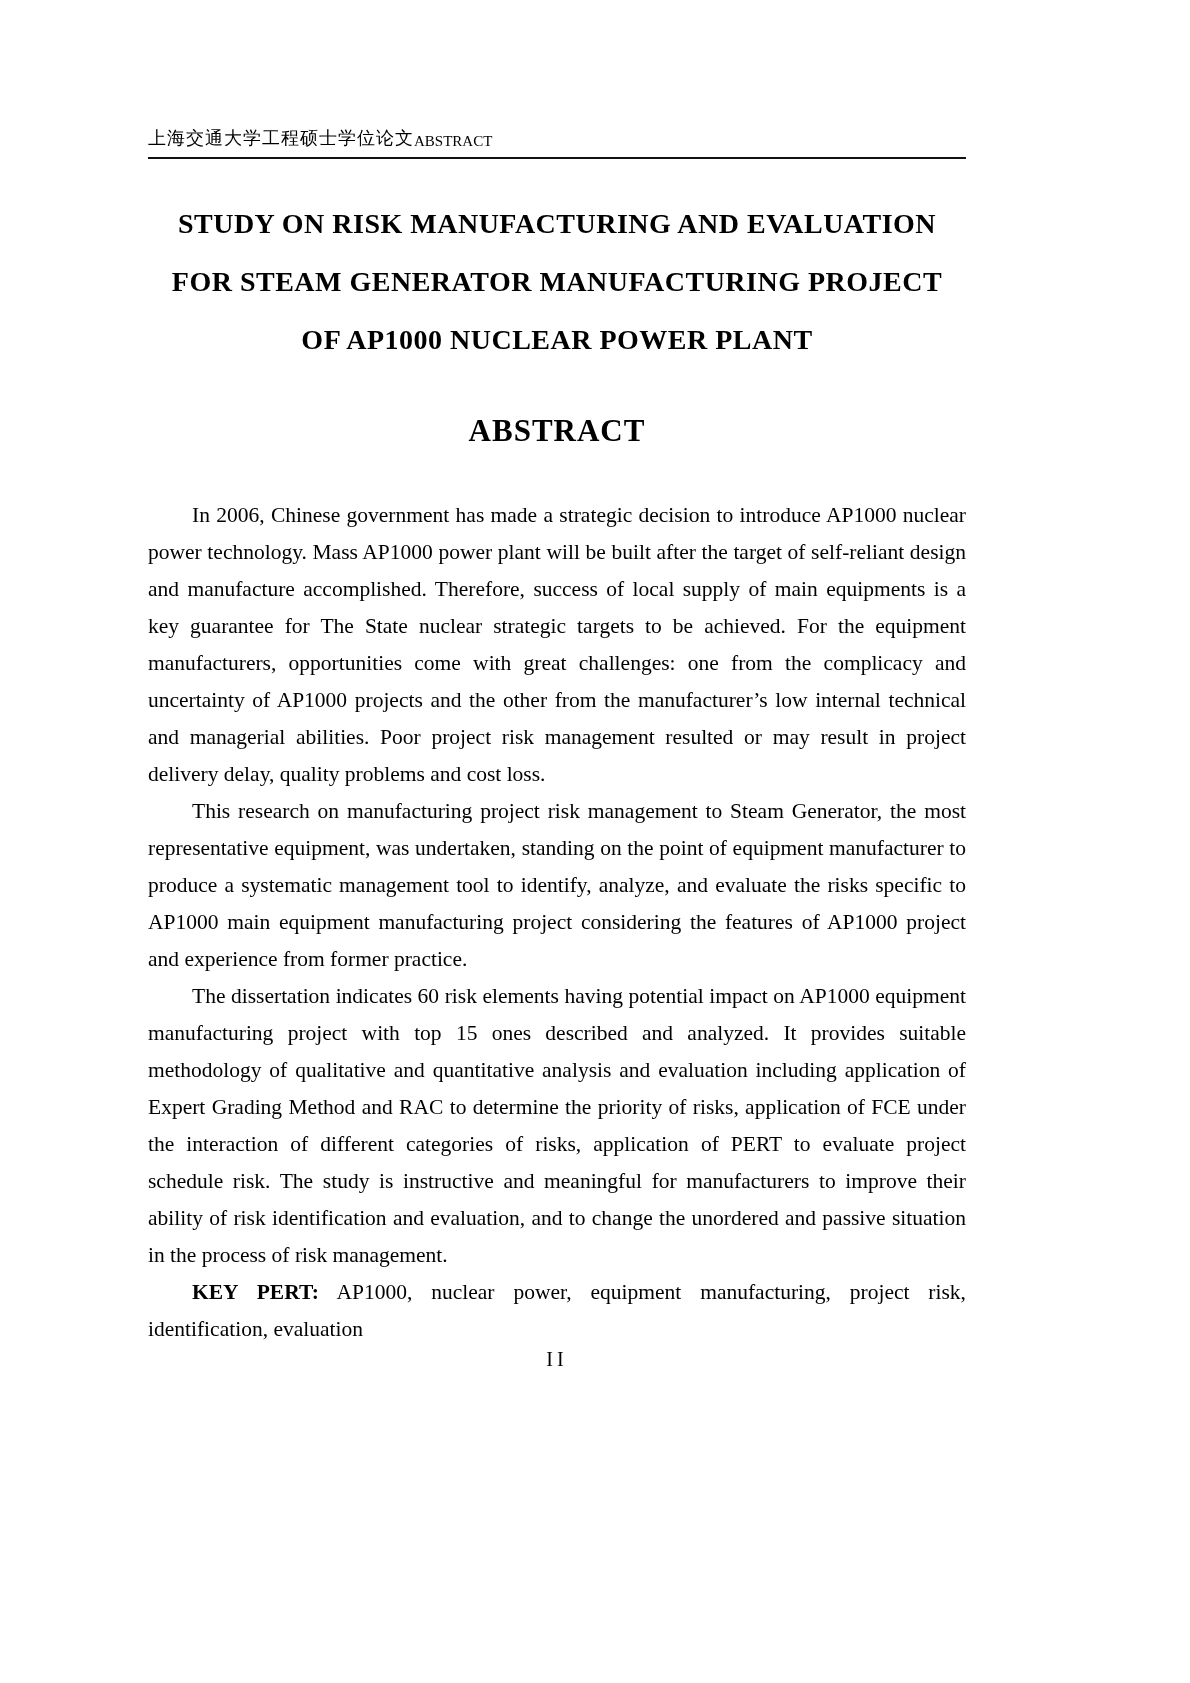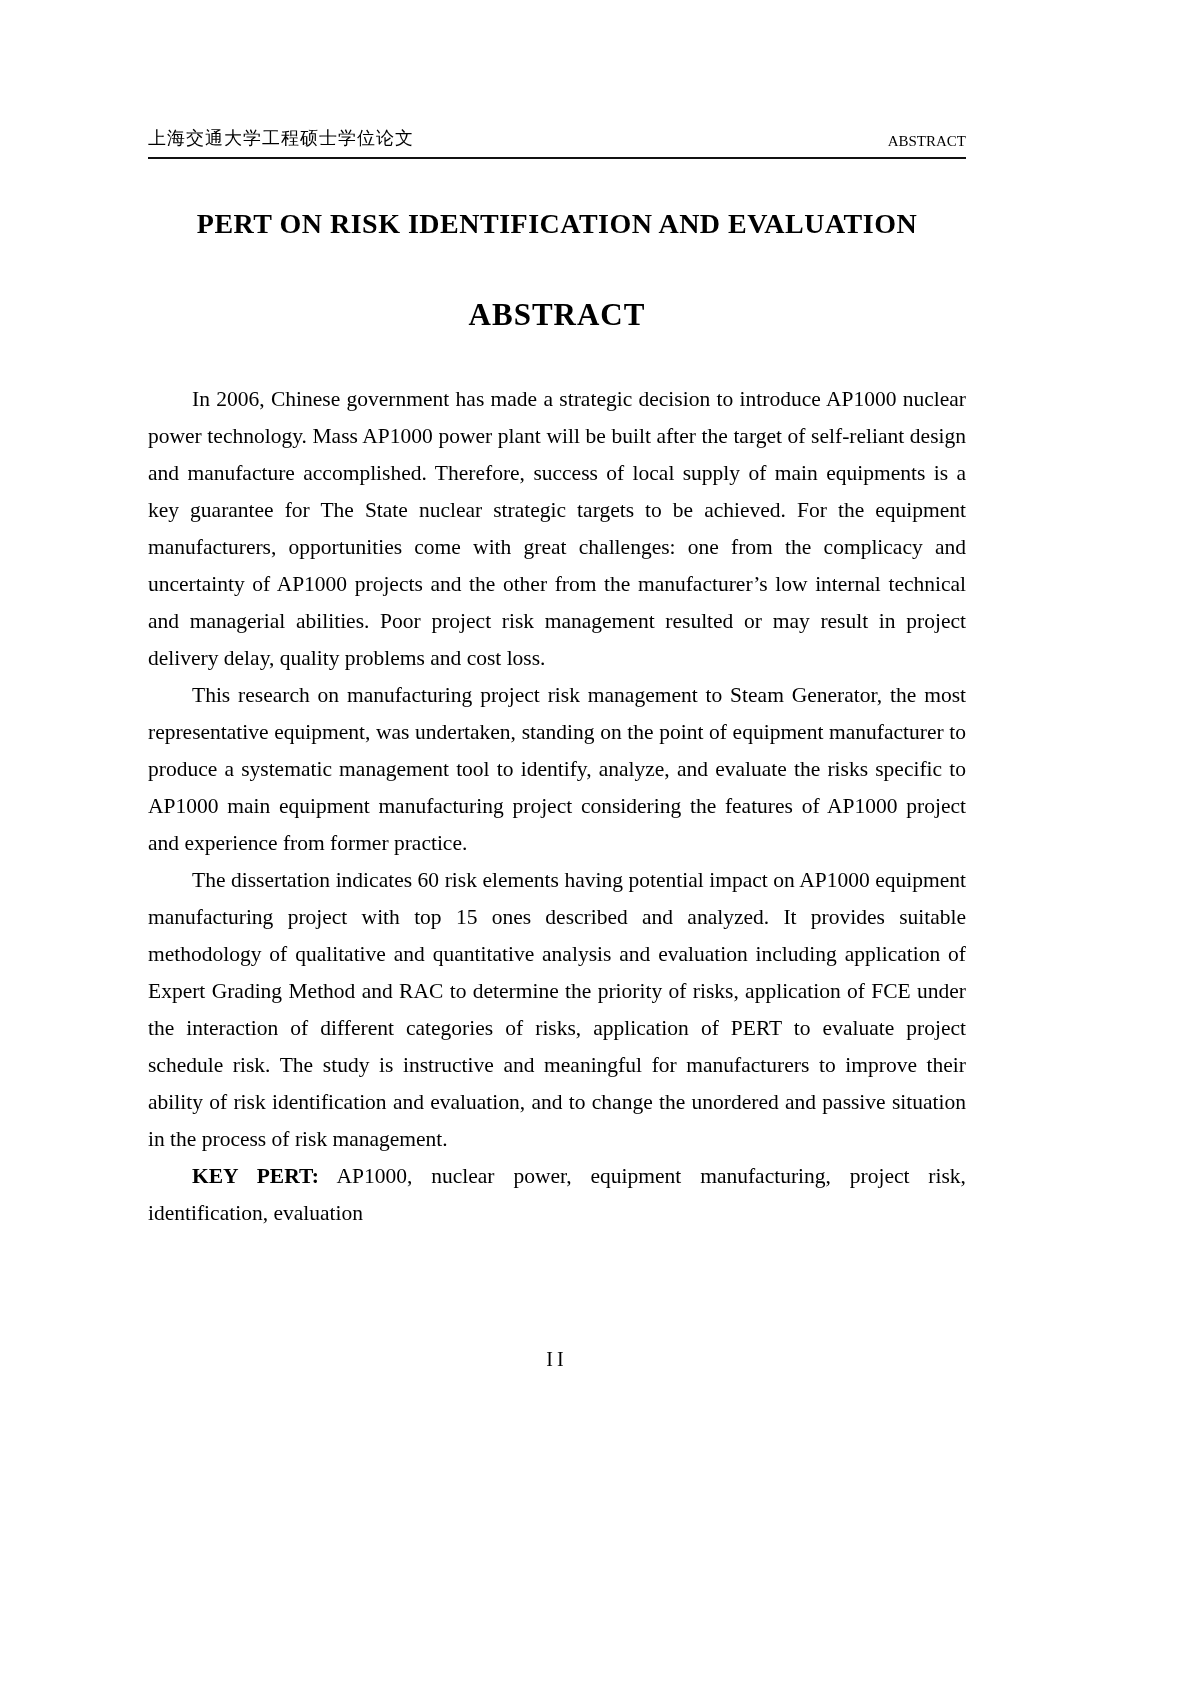--- a/index.html
+++ b/index.html
@@ -17,21 +17,21 @@
     overflow: hidden;
   }
   .content {
     position: absolute;
     left: 148px;
     top: 0;
     width: 818px;
   }
   .header {
     display: flex;
-    justify-content: space-between;
+    justify-content: flex-start;
     align-items: flex-end;
     padding-top: 126px;
     padding-bottom: 7px;
     border-bottom: 2px solid #111111;
   }
   .header-left {
     font-size: 18px;
     letter-spacing: 1px;
   }
   .header-right {
@@ -91,21 +91,23 @@
 
 <div class="page">
   <div class="content">
 
     <div class="header">
       <span class="header-left">上海交通大学工程硕士学位论文</span>
       <span class="header-right">ABSTRACT</span>
     </div>
 
     <div class="title-block">
-      <div class="title-line">PERT ON RISK IDENTIFICATION AND EVALUATION</div>
+      <div class="title-line">STUDY ON RISK MANUFACTURING AND EVALUATION</div>
+      <div class="title-line">FOR STEAM GENERATOR MANUFACTURING PROJECT</div>
+      <div class="title-line">OF AP1000 NUCLEAR POWER PLANT</div>
     </div>
 
     <div class="abstract-heading">ABSTRACT</div>
 
     <div class="body-text">
       <p>In 2006, Chinese government has made a strategic decision to introduce AP1000 nuclear power technology. Mass AP1000 power plant will be built after the target of self-reliant design and manufacture accomplished. Therefore, success of local supply of main equipments is a key guarantee for The State nuclear strategic targets to be achieved. For the equipment manufacturers, opportunities come with great challenges: one from the complicacy and uncertainty of AP1000 projects and the other from the manufacturer’s low internal technical and managerial abilities. Poor project risk management resulted or may result in project delivery delay, quality problems and cost loss.</p>
       <p>This research on manufacturing project risk management to Steam Generator, the most representative equipment, was undertaken, standing on the point of equipment manufacturer to produce a systematic management tool to identify, analyze, and evaluate the risks specific to AP1000 main equipment manufacturing project considering the features of AP1000 project and experience from former practice.</p>
       <p>The dissertation indicates 60 risk elements having potential impact on AP1000 equipment manufacturing project with top 15 ones described and analyzed. It provides suitable methodology of qualitative and quantitative analysis and evaluation including application of Expert Grading Method and RAC to determine the priority of risks, application of FCE under the interaction of different categories of risks, application of PERT to evaluate project schedule risk. The study is instructive and meaningful for manufacturers to improve their ability of risk identification and evaluation, and to change the unordered and passive situation in the process of risk management.</p>
       <p class="keywords">
         <span class="kw-label">KEY PERT:</span><span> AP1000, nuclear power, equipment manufacturing, project risk, identification, evaluation</span>

